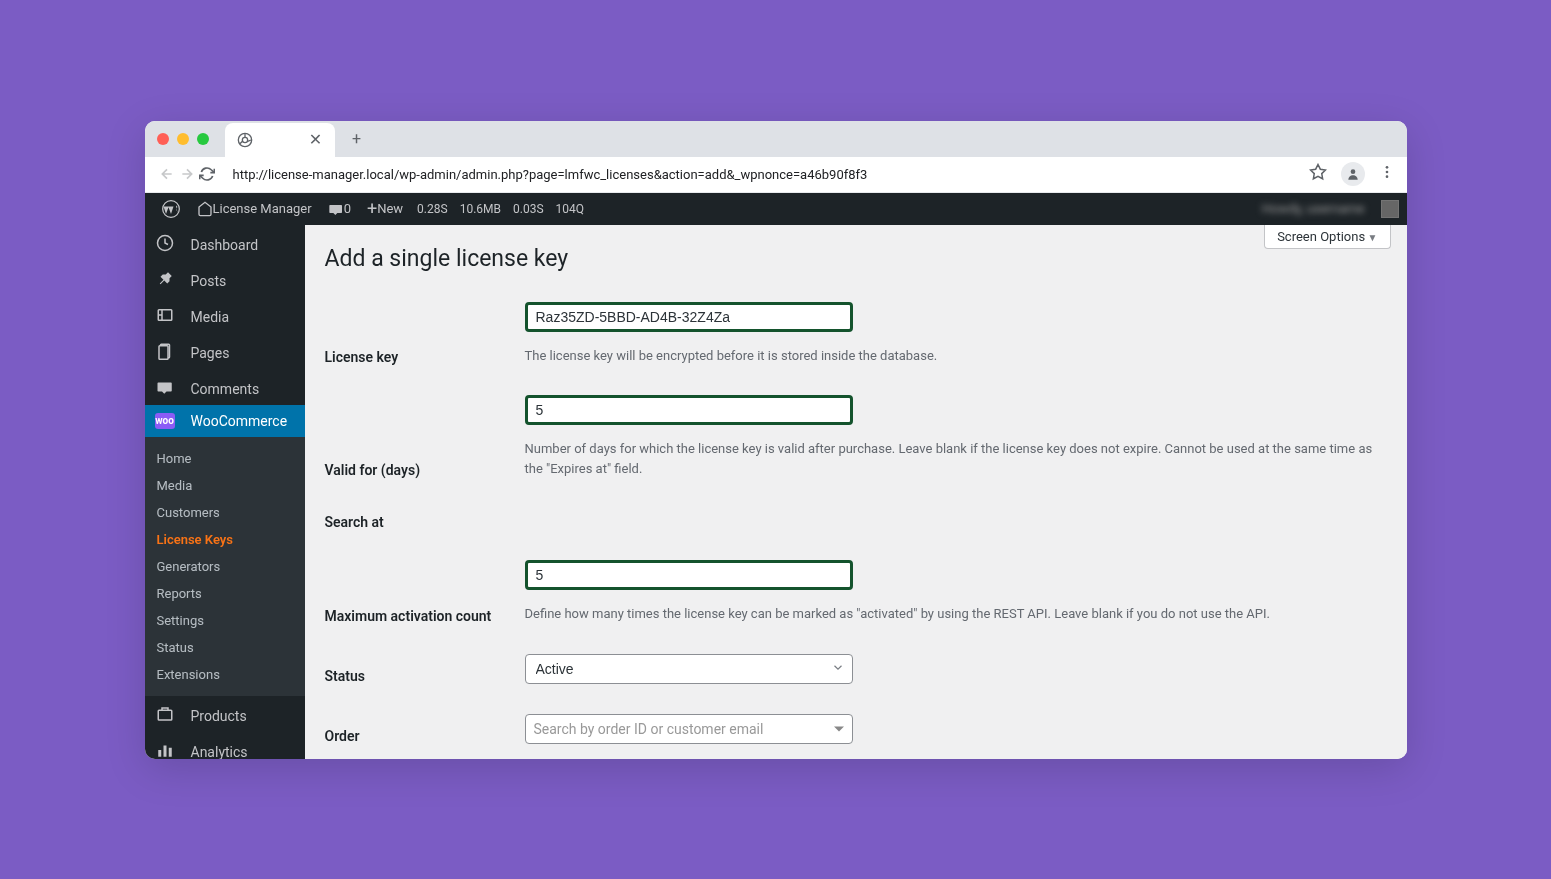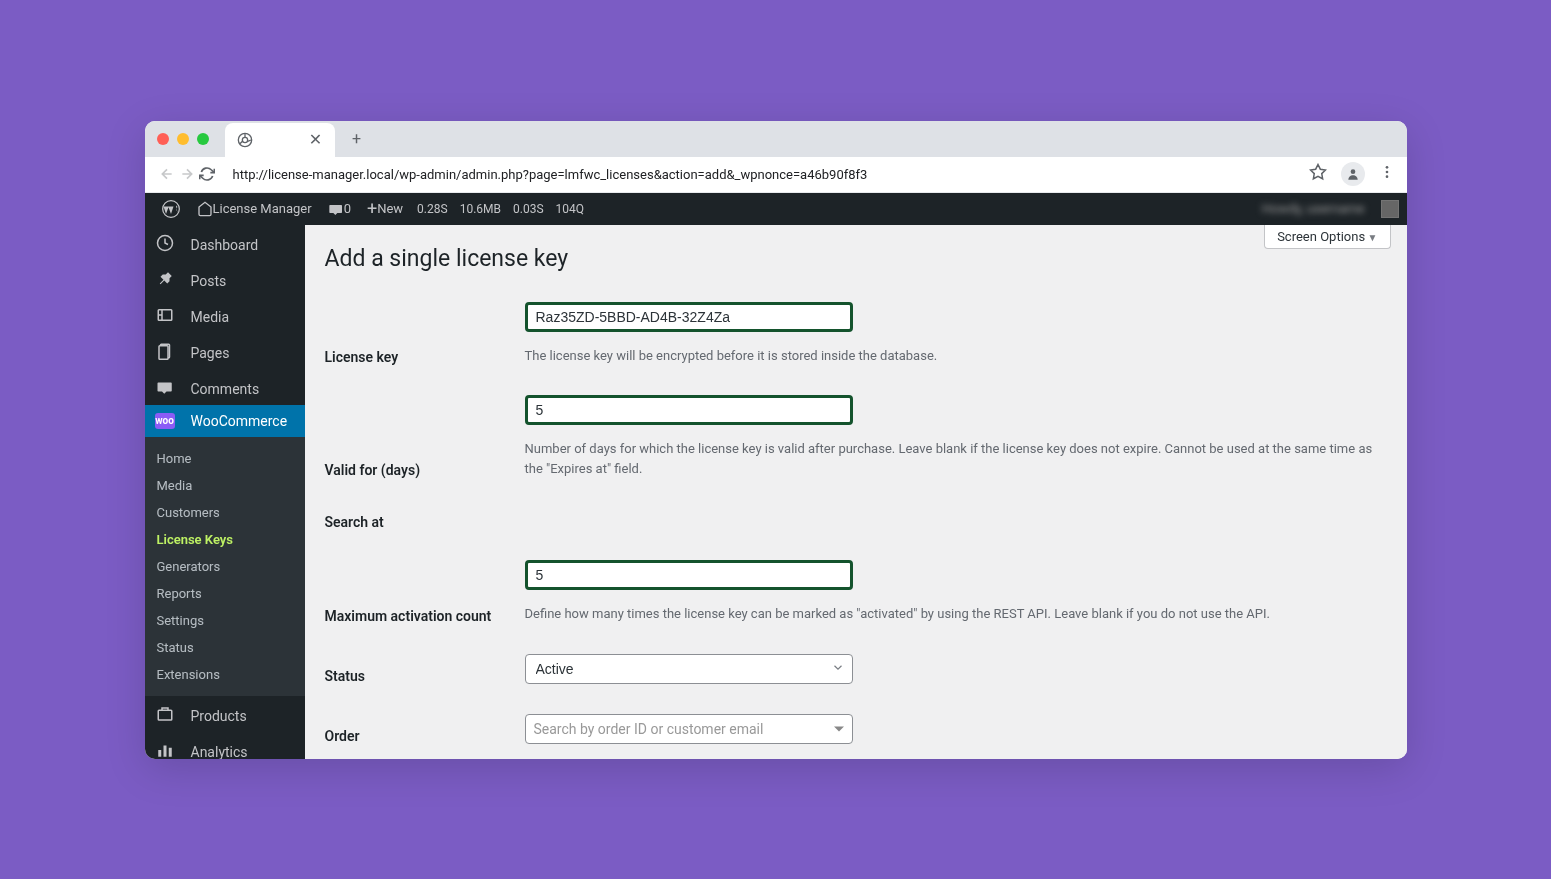--- a/index.html
+++ b/index.html
@@ -29,21 +29,21 @@
     .ab-stats{font-size:12px;padding:0 6px}
     .wp-body{flex:1;display:flex;overflow:hidden}
     .wp-sidebar{width:160px;background:#1d2327;overflow-y:auto}
     .menu-item{display:flex;align-items:flex-end;padding:8px 10px;color:#c3c4c7;font-size:14px;cursor:pointer;gap:16px;position:relative}
     .menu-item.active{background:#0073aa;color:#fff}
     .menu-item.active::after{content:'';position:absolute;right:-8px;top:50%;transform:translateY(-50%);border:8px solid transparent;border-right-color:#f0f0f1}
     .menu-icon{width:20px;height:20px;display:flex;align-items:center;justify-content:center;flex-shrink:0}
     .woo-badge{width:20px;height:16px;background:#8b5cf6;border-radius:3px;font-size:10px;color:#fff;display:flex;align-items:center;justify-content:center;font-weight:bold;flex-shrink:0}
     .submenu{background:#2c3338;padding:8px 0}
     .submenu-item{padding:6px 12px;color:rgba(240,246,252,0.7);font-size:13px;cursor:pointer}
-    .submenu-item.current{color:#bef264;font-weight:600}
+    .submenu-item.current{color:#f97316;font-weight:600}
     .wp-content{flex:1;background:#f0f0f1;padding:0 20px 20px;overflow-y:auto;position:relative}
     .screen-options{position:absolute;right:16px;top:0;background:#fff;border:1px solid #c3c4c7;border-top:0;padding:4px 12px;font-size:13px;cursor:pointer;color:#2c3338;border-radius:0 0 4px 4px}
     .screen-options::after{content:' ▼';font-size:10px;color:#787c82}
     .page-title{font-size:23px;font-weight:400;color:#1d2327;padding:20px 0 15px}
     .form-table{width:100%}
     .form-row{display:flex;align-items:flex-end;padding:15px 0}
     .form-label{width:200px;font-weight:600;color:#1d2327;font-size:14px;padding-top:6px}
     .form-field{flex:1}
     .text-input{width:328px;padding:4px 8px;border:3px solid #14532d;border-radius:4px;font-size:14px;background:#fff;color:#2c3338;height:30px}
     .text-input:disabled{background:#f0f0f1;color:#a7aaad}

